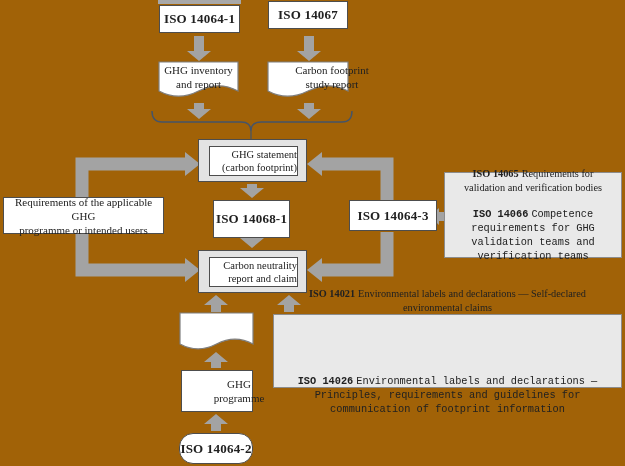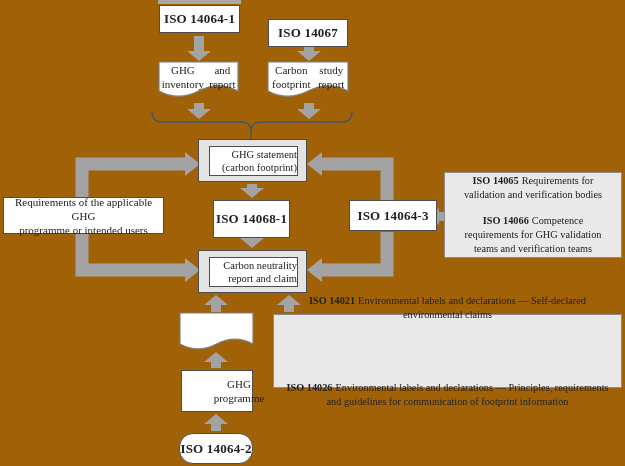--- a/index.html
+++ b/index.html
@@ -9,27 +9,27 @@
   }
   #connectors{position:absolute;left:0;top:0;width:625px;height:466px;z-index:1;}
   .node{position:absolute;z-index:2;box-sizing:border-box;display:flex;align-items:center;justify-content:center;text-align:center;}
   .rect{background:#ffffff;border:1.4px solid #4d4d4d;}
   .iso{font-weight:700;font-size:13px;letter-spacing:.2px;}
   .plain{font-size:11px;line-height:14px;}
   .dbl-outer{background:#e3e3e3;border:1.4px solid #4d4d4d;}
   .dbl-inner{position:absolute;background:#ffffff;border:1.2px solid #4d4d4d;box-sizing:border-box;
     display:flex;flex-direction:column;align-items:flex-end;justify-content:center;
     font-size:10.5px;line-height:13px;}
-  .doc-text{position:absolute;z-index:2;display:flex;flex-direction:row;align-items:center;justify-content:center;
+  .doc-text{position:absolute;z-index:2;display:flex;flex-direction:column;align-items:center;justify-content:center;
     text-align:center;font-size:11px;line-height:14px;}
   .panel{position:absolute;z-index:2;box-sizing:border-box;background:#e9e9e9;border:1.2px solid #8c8c8c;
     display:flex;flex-direction:column;justify-content:center;text-align:center;
     font-size:10.3px;line-height:14px;padding:24px 10px;}
   .panel p{margin:0;}
-  .panel p + p{margin-top:12px;}
+  .panel p + p{margin-top:12px;font-family:Liberation Mono, monospace;}
   .iso-code{font-weight:700;margin-right:3px;}
   .top-artifact{position:absolute;left:158px;top:0;width:83px;height:4px;background:#a8a8a8;z-index:2;}
   svg .arrow{fill:#a3a3a3;}
   svg .elbow{stroke:#a3a3a3;stroke-width:13;fill:none;stroke-linejoin:miter;}
   svg .doc{fill:#ffffff;stroke:#7f7f7f;stroke-width:1.2;}
   svg .brace{stroke:#44546a;stroke-width:1.4;fill:none;}
 </style>
 </head>
 <body>
 
@@ -74,29 +74,29 @@
       <path class="elbow" d="M 387 232 L 387 270 L 322 270"></path>
       <polygon class="arrow" points="322,258 307,270 322,282"></polygon>
     </g>
   </svg>
 
   <div class="top-artifact"></div>
 
   <div class="node rect iso" style="left:159px;top:5px;width:81px;height:28px;">
     <span>ISO 14064-1</span>
   </div>
-  <div class="node rect iso" style="left:268px;top:19px;width:80px;height:28px;text-align:center;">
+  <div class="node rect iso" style="left:268px;top:1px;width:80px;height:28px;text-align:center;">
     <span>ISO 14067</span>
   </div>
 
   <div class="doc-text" style="left:159px;top:63px;width:79px;height:27px;">
     <span>GHG inventory</span>
     <span>and report</span>
   </div>
-  <div class="doc-text" style="left:268px;top:63px;width:80px;height:27px;">
+  <div class="doc-text" style="left:268px;top:63px;width:80px;height:27px;padding-left:24px;">
     <span>Carbon footprint</span>
     <span>study report</span>
   </div>
 
   <div class="node dbl-outer" style="left:198px;top:139px;width:109px;height:43px;">
     <div class="dbl-inner" style="left:10px;top:6px;width:89px;height:30px;">
       <span>GHG statement</span>
       <span>(carbon footprint)</span>
     </div>
   </div>

